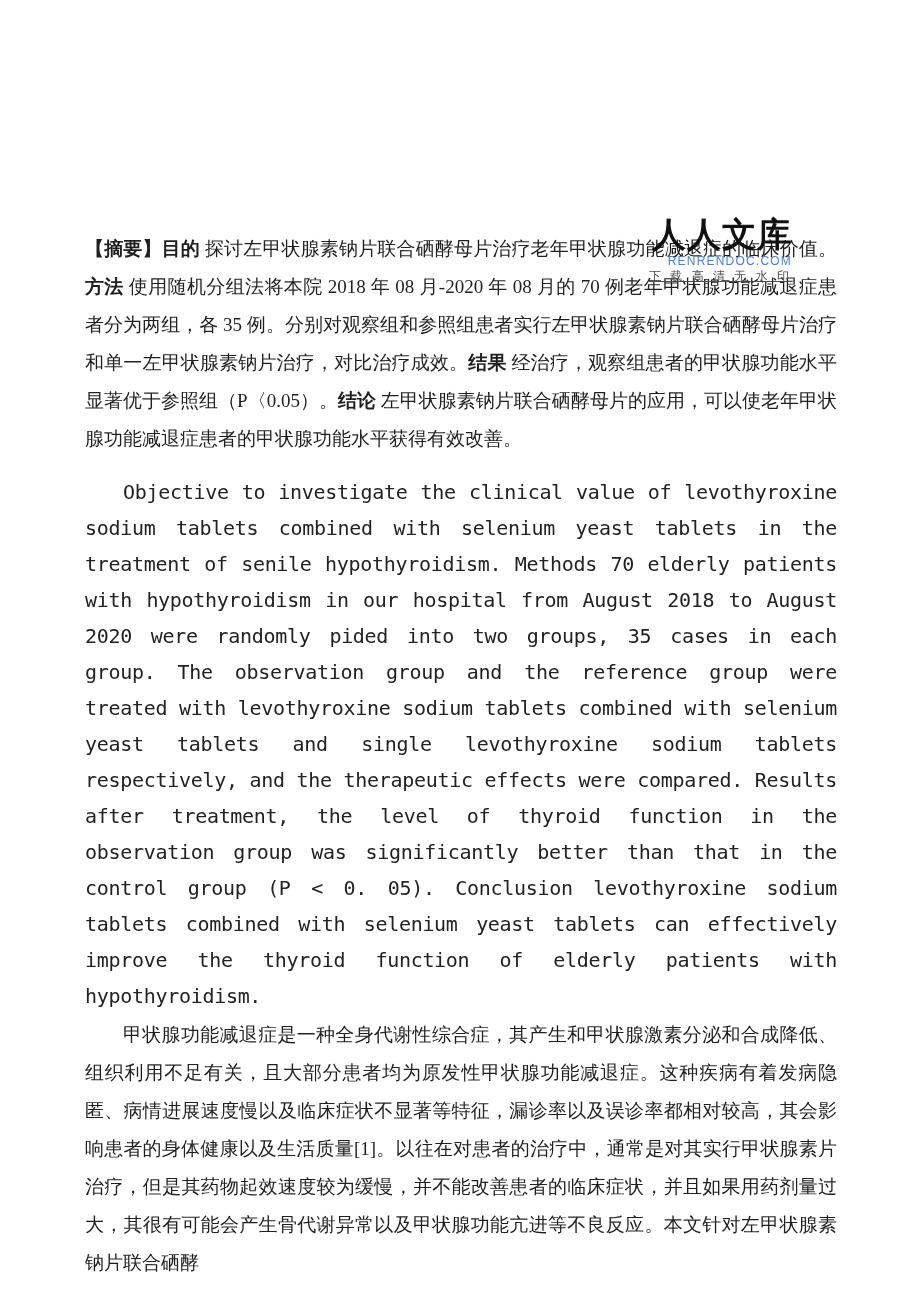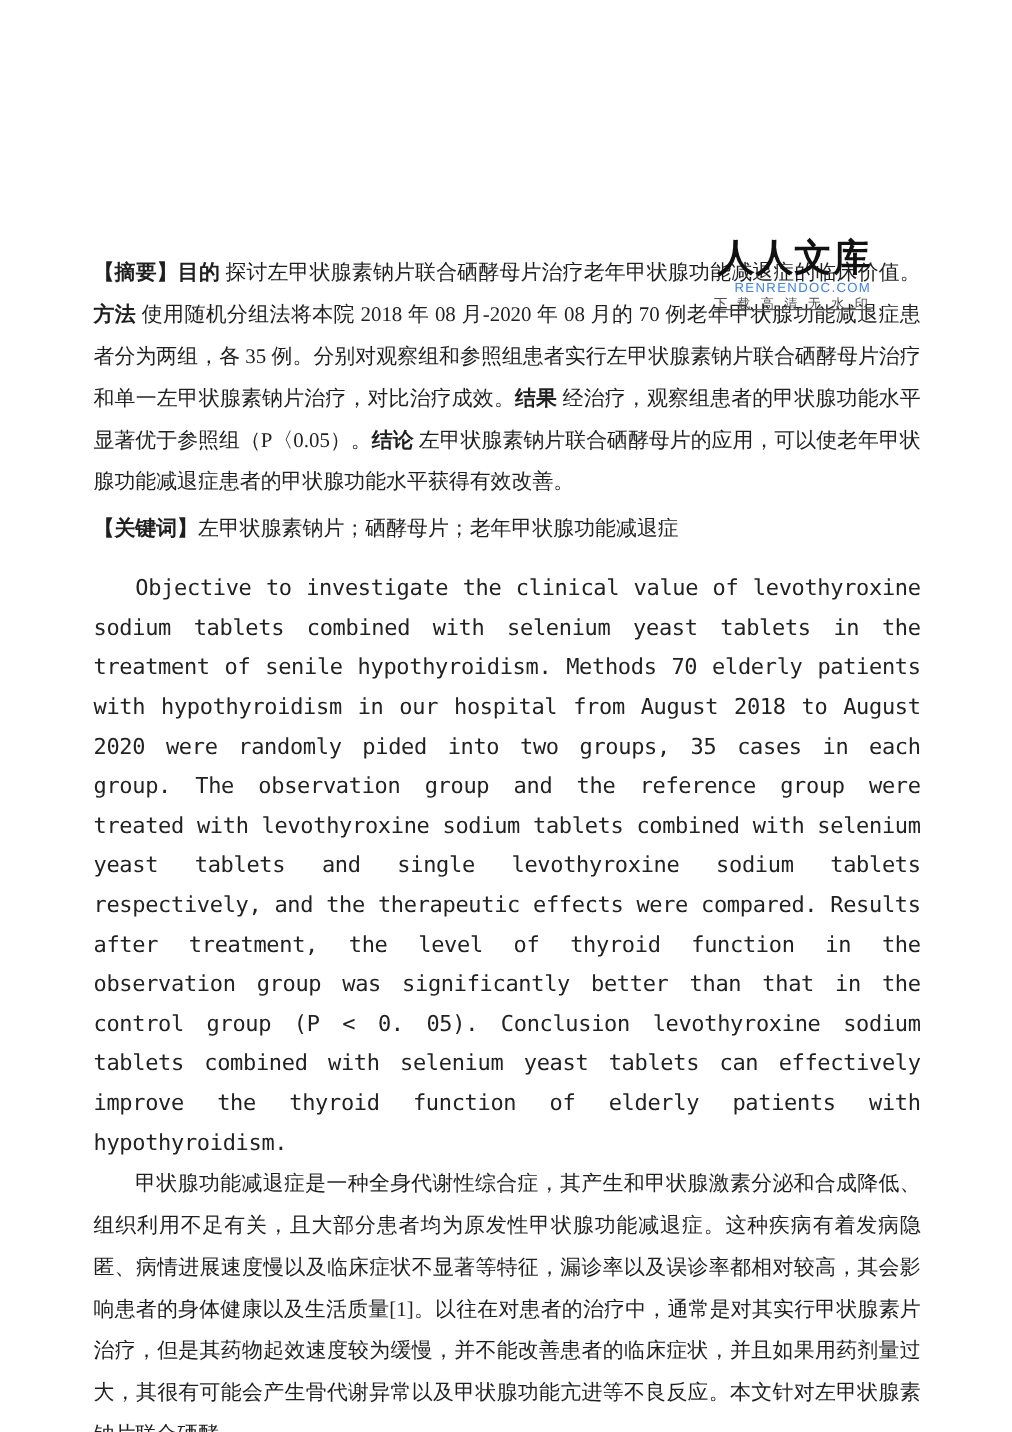--- a/index.html
+++ b/index.html
@@ -86,18 +86,17 @@
 <div class="page">
 
   <div class="watermark">
     <div class="wm-brand">人人文库</div>
     <div class="wm-domain">RENRENDOC.COM</div>
     <div class="wm-tagline">下 载 高 清 无 水 印</div>
   </div>
 
   <div class="content">
     <p class="zh zh-abstract"><span class="b">【摘要】</span><span class="b">目的</span><span> 探讨左甲状腺素钠片联合硒酵母片治疗老年甲状腺功能减退症的临床价值。</span><span class="b">方法</span><span> 使用随机分组法将本院 2018 年 08 月-2020 年 08 月的 70 例老年甲状腺功能减退症患者分为两组，各 35 例。分别对观察组和参照组患者实行左甲状腺素钠片联合硒酵母片治疗和单一左甲状腺素钠片治疗，对比治疗成效。</span><span class="b">结果</span><span> 经治疗，观察组患者的甲状腺功能水平显著优于参照组（P〈0.05）。</span><span class="b">结论</span><span> 左甲状腺素钠片联合硒酵母片的应用，可以使老年甲状腺功能减退症患者的甲状腺功能水平获得有效改善。</span></p>
-    <p class="zh zh-keywords"><span class="b">【关键词】</span><span>左甲状腺素钠片；硒酵母片；老年甲状腺功能减退症</span></p>
     <p class="en indent-en">Objective to investigate the clinical value of levothyroxine sodium tablets combined with selenium yeast tablets in the treatment of senile hypothyroidism. Methods 70 elderly patients with hypothyroidism in our hospital from August 2018 to August 2020 were randomly pided into two groups, 35 cases in each group. The observation group and the reference group were treated with levothyroxine sodium tablets combined with selenium yeast tablets and single levothyroxine sodium tablets respectively, and the therapeutic effects were compared. Results after treatment, the level of thyroid function in the observation group was significantly better than that in the control group (P &lt; 0. 05). Conclusion levothyroxine sodium tablets combined with selenium yeast tablets can effectively improve the thyroid function of elderly patients with hypothyroidism.</p>
     <p class="zh indent-zh">甲状腺功能减退症是一种全身代谢性综合症，其产生和甲状腺激素分泌和合成降低、组织利用不足有关，且大部分患者均为原发性甲状腺功能减退症。这种疾病有着发病隐匿、病情进展速度慢以及临床症状不显著等特征，漏诊率以及误诊率都相对较高，其会影响患者的身体健康以及生活质量[1]。以往在对患者的治疗中，通常是对其实行甲状腺素片治疗，但是其药物起效速度较为缓慢，并不能改善患者的临床症状，并且如果用药剂量过大，其很有可能会产生骨代谢异常以及甲状腺功能亢进等不良反应。本文针对左甲状腺素钠片联合硒酵</p>
   </div>
 
 </div>
 
 </body></html>

